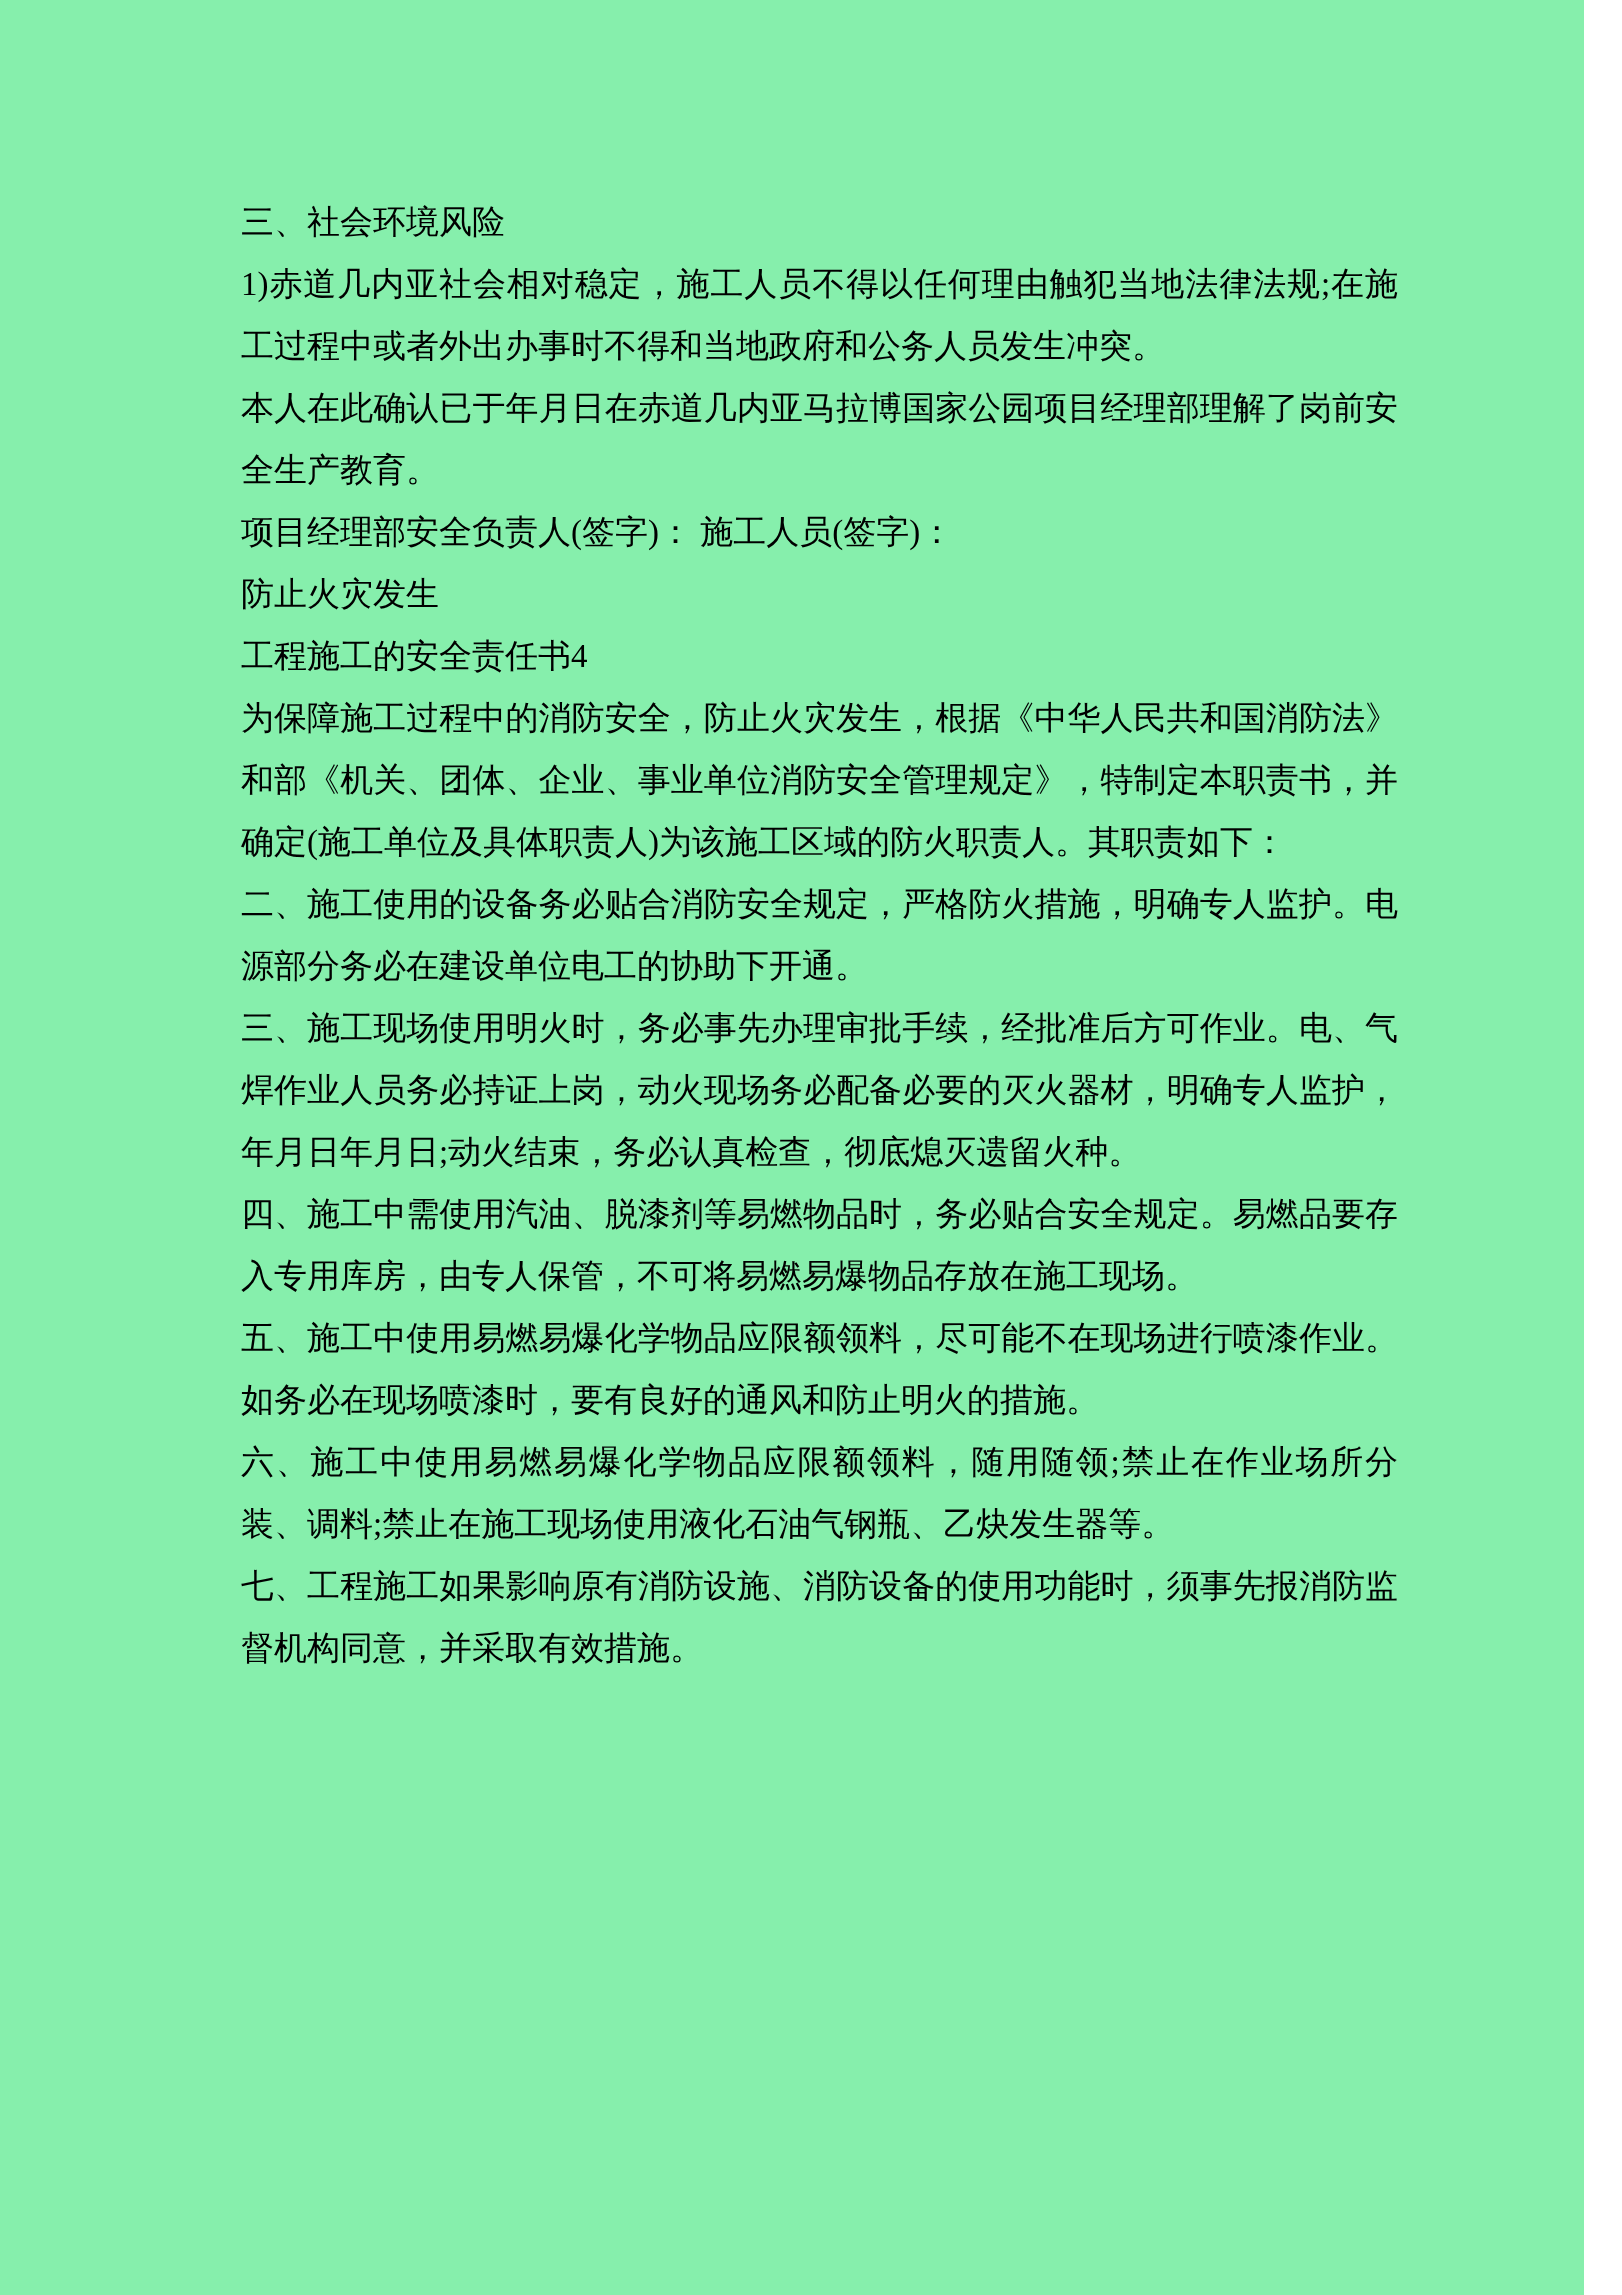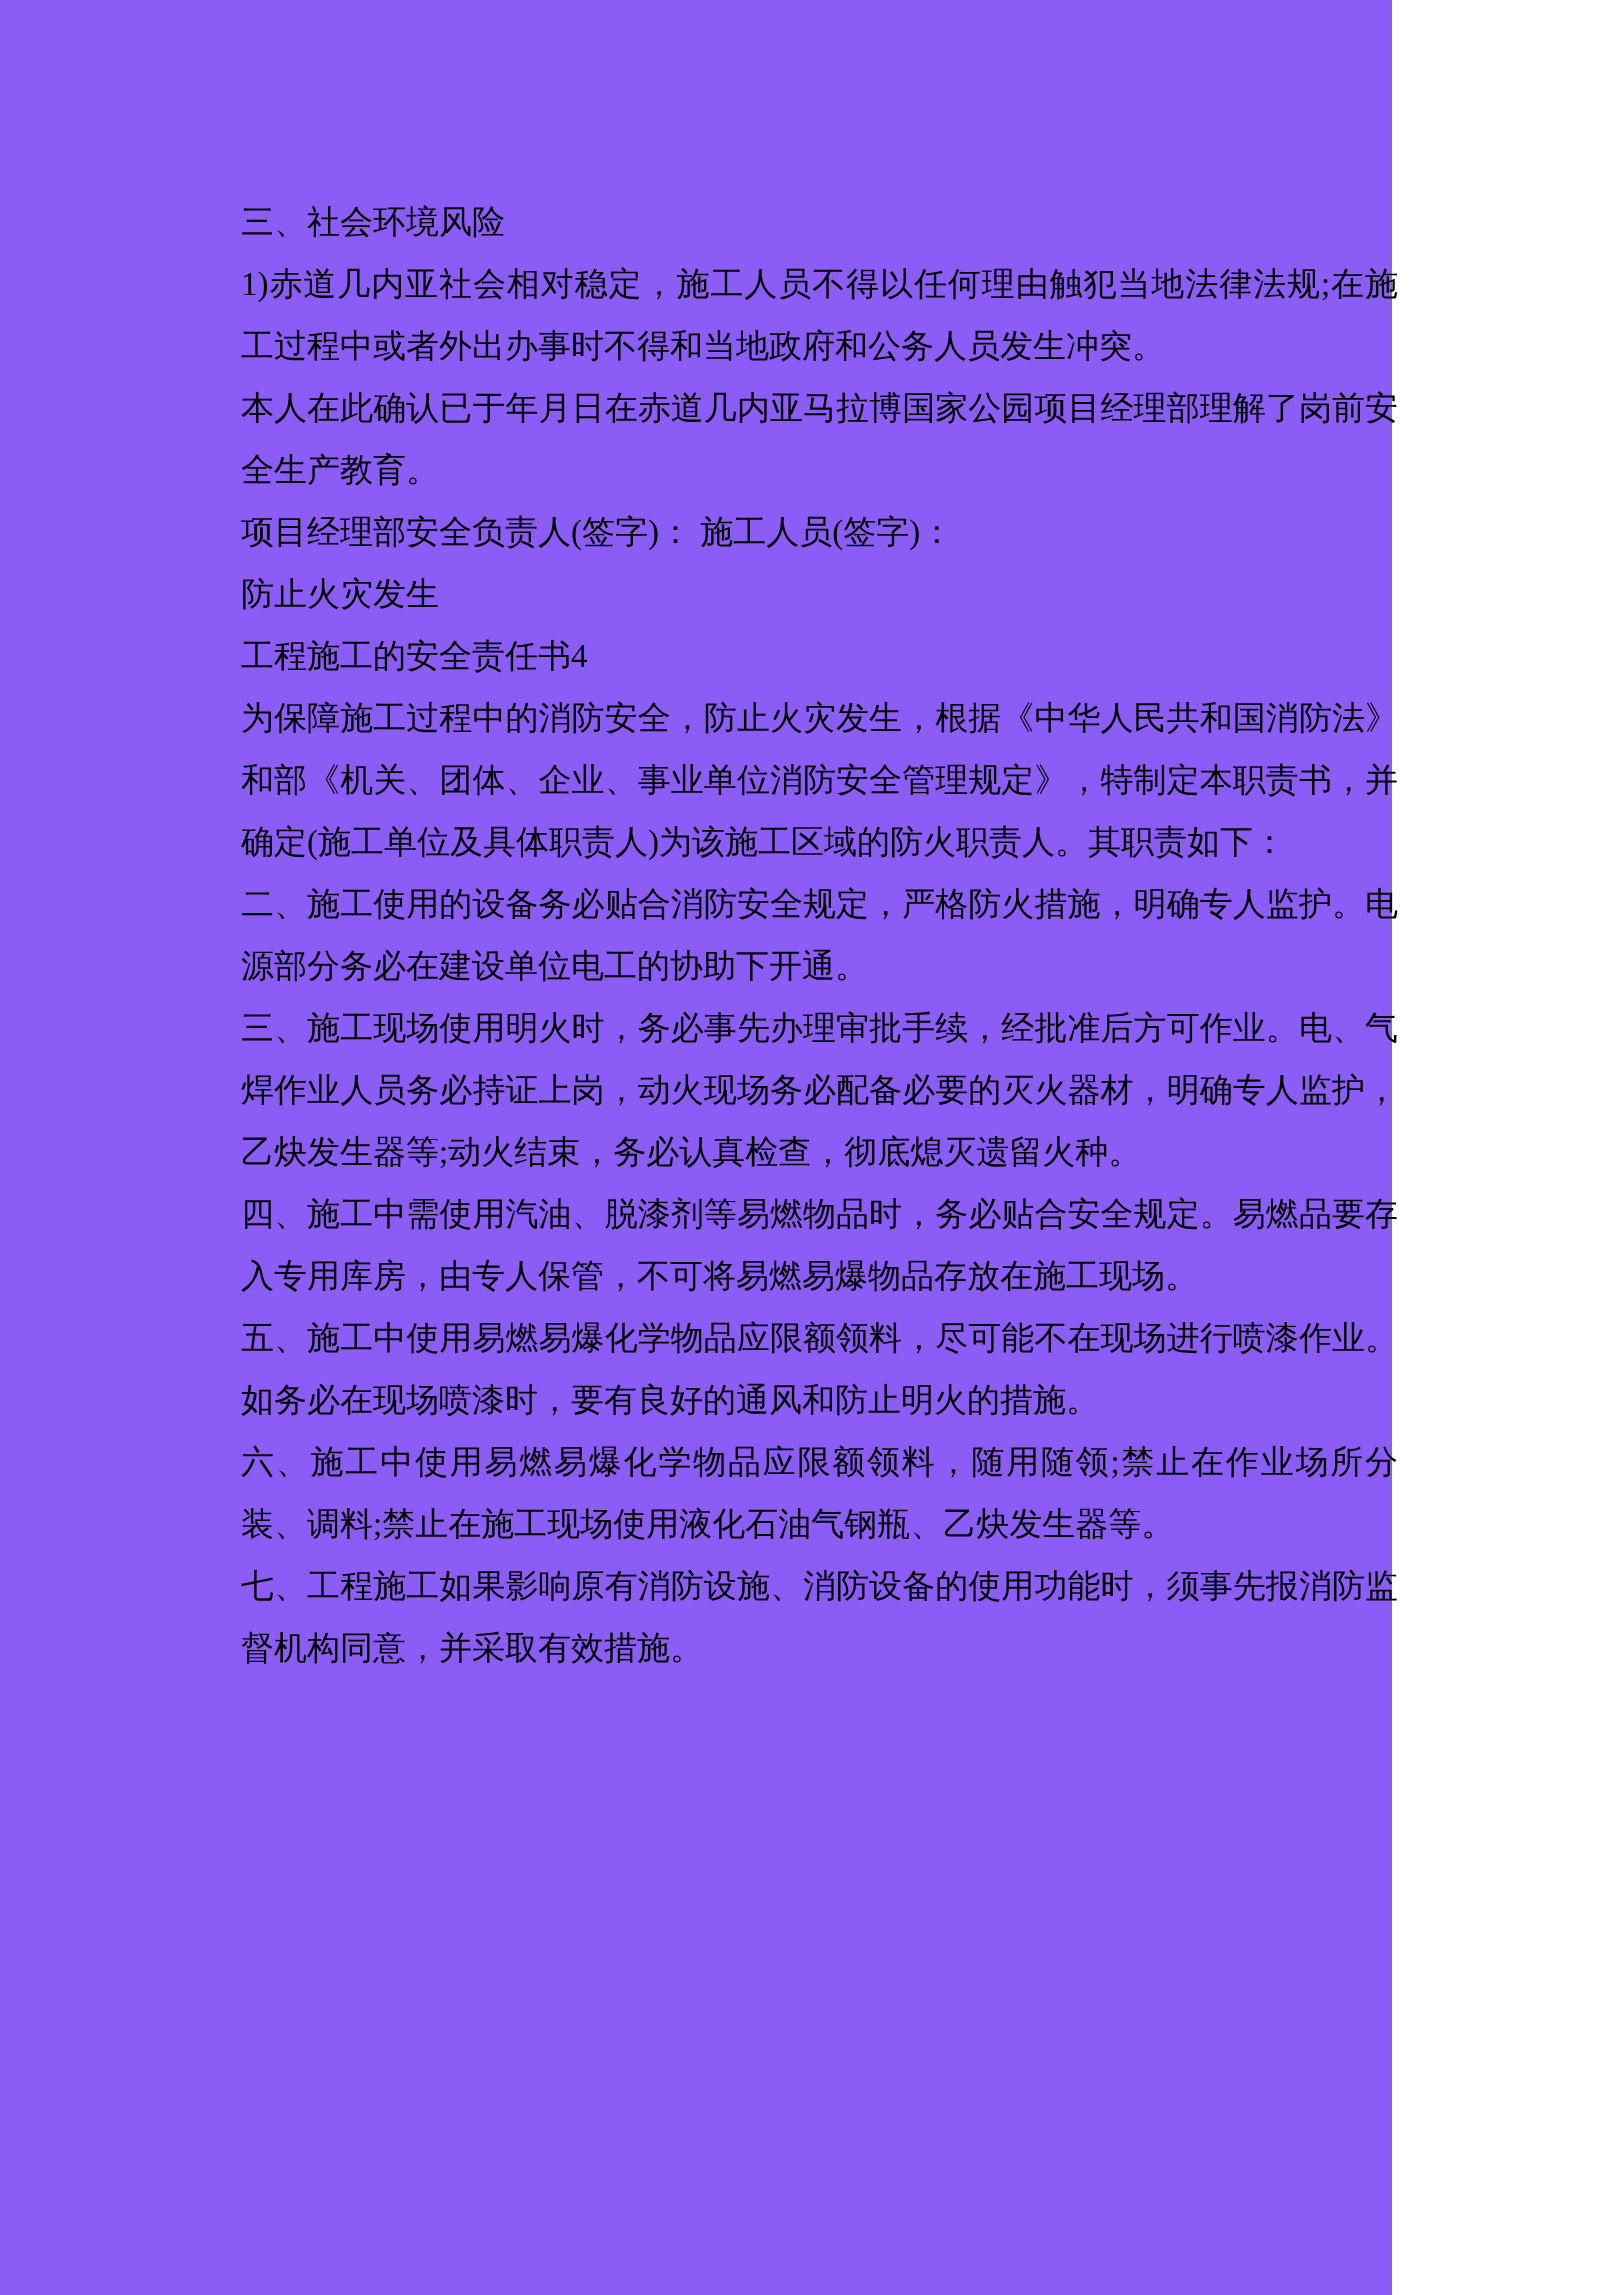--- a/index.html
+++ b/index.html
@@ -10,23 +10,23 @@
     width: 1623px;
     height: 2295px;
     background: #ffffff;
     position: relative;
     font-family: "Liberation Serif", "DejaVu Serif", serif;
   }
   .doc-page {
     position: absolute;
     top: 0;
     left: 0;
-    width: 1392px;
+    width: 1584px;
     height: 2295px;
-    background: #8b5cf6;
+    background: #86efac;
   }
   .doc-content {
     position: absolute;
     top: 191px;
     left: 241px;
     width: 1157px;
     color: #000000;
     font-size: 33px;
     line-height: 62px;
     text-align: justify;
@@ -44,20 +44,20 @@
 <div class="doc-page">
   <div class="doc-content">
     <p>三、社会环境风险</p>
     <p>1)赤道几内亚社会相对稳定，施工人员不得以任何理由触犯当地法律法规;在施工过程中或者外出办事时不得和当地政府和公务人员发生冲突。</p>
     <p>本人在此确认已于年月日在赤道几内亚马拉博国家公园项目经理部理解了岗前安全生产教育。</p>
     <p>项目经理部安全负责人(签字)： 施工人员(签字)：</p>
     <p>防止火灾发生</p>
     <p>工程施工的安全责任书4</p>
     <p>为保障施工过程中的消防安全，防止火灾发生，根据《中华人民共和国消防法》和部《机关、团体、企业、事业单位消防安全管理规定》，特制定本职责书，并确定(施工单位及具体职责人)为该施工区域的防火职责人。其职责如下：</p>
     <p>二、施工使用的设备务必贴合消防安全规定，严格防火措施，明确专人监护。电源部分务必在建设单位电工的协助下开通。</p>
-    <p>三、施工现场使用明火时，务必事先办理审批手续，经批准后方可作业。电、气焊作业人员务必持证上岗，动火现场务必配备必要的灭火器材，明确专人监护，乙炔发生器等;动火结束，务必认真检查，彻底熄灭遗留火种。</p>
+    <p>三、施工现场使用明火时，务必事先办理审批手续，经批准后方可作业。电、气焊作业人员务必持证上岗，动火现场务必配备必要的灭火器材，明确专人监护，年月日年月日;动火结束，务必认真检查，彻底熄灭遗留火种。</p>
     <p>四、施工中需使用汽油、脱漆剂等易燃物品时，务必贴合安全规定。易燃品要存入专用库房，由专人保管，不可将易燃易爆物品存放在施工现场。</p>
     <p>五、施工中使用易燃易爆化学物品应限额领料，尽可能不在现场进行喷漆作业。如务必在现场喷漆时，要有良好的通风和防止明火的措施。</p>
     <p>六、施工中使用易燃易爆化学物品应限额领料，随用随领;禁止在作业场所分装、调料;禁止在施工现场使用液化石油气钢瓶、乙炔发生器等。</p>
     <p>七、工程施工如果影响原有消防设施、消防设备的使用功能时，须事先报消防监督机构同意，并采取有效措施。</p>
   </div>
 </div>
 
 
 </body></html>

